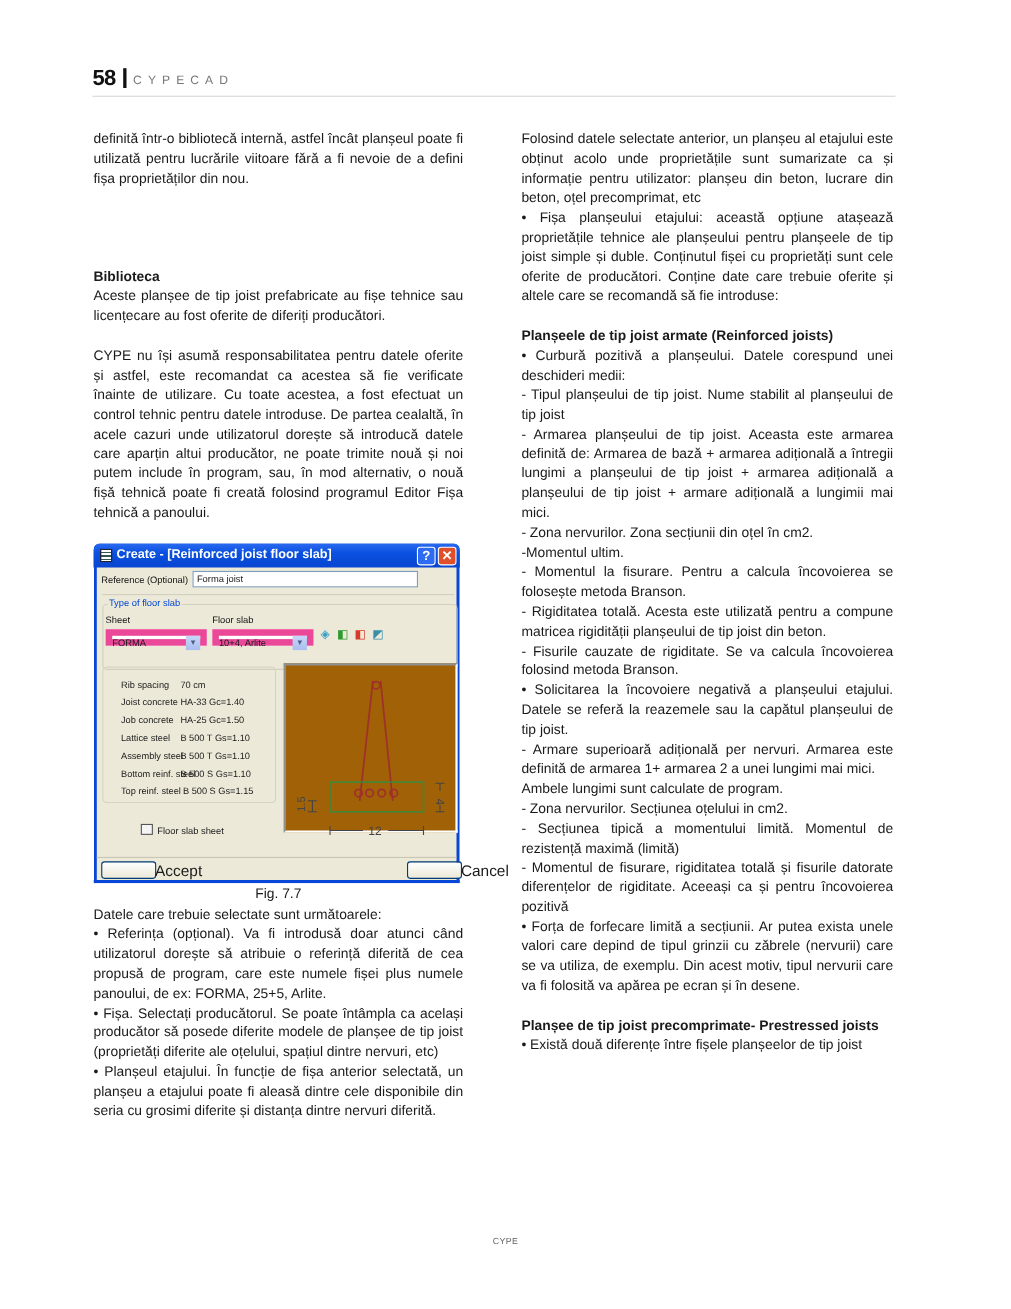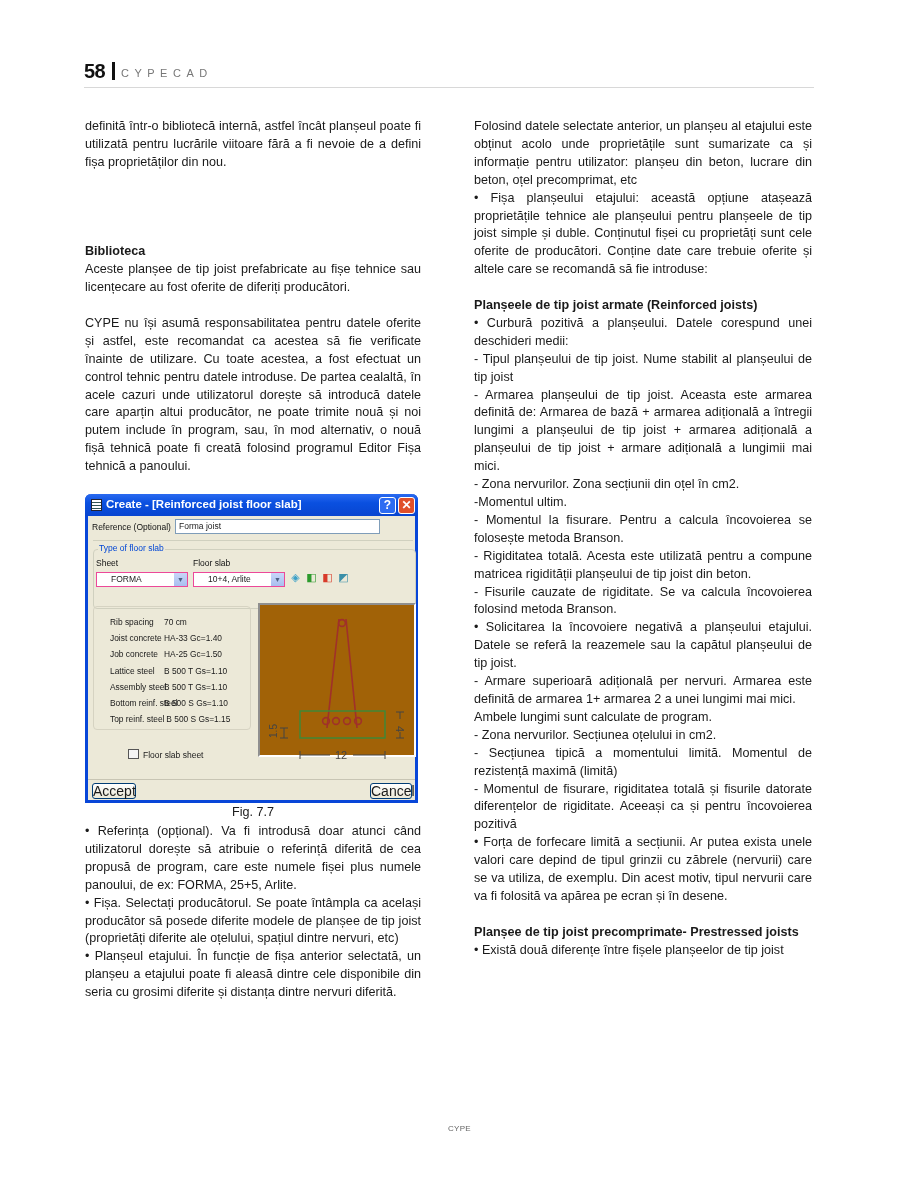--- a/index.html
+++ b/index.html
@@ -25,34 +25,34 @@
   .tb-title { position: absolute; left: 21px; top: 4px; font-size: 11.5px; font-weight: bold; color: #fff; white-space: nowrap; }
   .tb-btn { position: absolute; top: 3px; width: 17px; height: 17px; border: 1px solid #fff; border-radius: 3px; color: #fff; font-size: 12px; font-weight: bold; text-align: center; line-height: 15px; }
   .tb-help { left: 294px; background: #2d6cf2; }
   .tb-close { left: 313px; background: #e0502a; }
 
   .dlg-label { position: absolute; font-size: 8.5px; color: #111; white-space: nowrap; }
   .ref-input { position: absolute; left: 87px; top: 25px; width: 205px; height: 15px; background: #fff; border: 1px solid #7f9db9; font-size: 8.5px; padding: 1px 3px; }
   .sep { position: absolute; left: 5px; top: 46px; width: 320px; height: 1px; background: #d0d0bf; }
   .group { position: absolute; left: 5px; top: 55px; width: 323px; height: 60px; border: 1px solid #d0d0bf; border-radius: 4px; }
   .group-title { position: absolute; left: 4px; top: -7px; font-size: 8.5px; color: #0046d5; background: #ece9d8; padding: 0 1px; }
-  .select { position: absolute; height: 15px; background: #fff; border: 1px solid #ec4899; font-size: 8.5px; padding: 1px 14px; }
+  .select { position: absolute; height: 15px; background: #fff; border: 6px solid #ec4899; font-size: 8.5px; padding: 1px 0; }
   .select .arrow { position: absolute; right: 0; top: 0; width: 13px; height: 13px; background: linear-gradient(#c8d6f8, #a9bff0); color: #4d6185; font-size: 7px; text-align: center; line-height: 13px; }
   .tool-icon { position: absolute; top: 77px; width: 13px; height: 13px; font-size: 11px; line-height: 13px; text-align: center; }
 
   .props { position: absolute; left: 5px; top: 112px; width: 158px; height: 124px; border: 1px solid #d6d3c2; border-radius: 4px; }
   .prop-row { position: absolute; left: 6px; font-size: 8.4px; white-space: nowrap; }
   .prop-row .k { display: inline-block; width: 70px; padding-left: 16px; }
   .sheet-link { position: absolute; left: 40px; top: 255px; font-size: 8.5px; white-space: nowrap; }
   .sheet-link .ic { display: inline-block; width: 11px; height: 10px; border: 1px solid #555; background: #f4f4f4; margin-right: 4px; vertical-align: -1px; }
 
   .preview { position: absolute; left: 170px; top: 109px; width: 158px; height: 154px; background: #a16207; border: 2px solid; border-color: #8f8f8f #ffffff #ffffff #8f8f8f; }
 
   .dlg-hline { position: absolute; left: 0; top: 285px; width: 327px; height: 1px; background: #c8c5b4; }
-  .btn { position: absolute; top: 289px; height: 16px; background: linear-gradient(#ffffff, #ece9d8); border: 1px solid #003c74; border-radius: 3px; font-size: 14px; text-align: right; line-height: 14px; }
+  .btn { position: absolute; top: 289px; height: 16px; background: linear-gradient(#ffffff, #ece9d8); border: 1px solid #003c74; border-radius: 3px; font-size: 14px; text-align: right; line-height: 14px; padding-left: 48px; }
   .btn-accept { left: 4px; width: 44px; }
   .btn-cancel { left: 282px; width: 42px; }
 
   .caption { position: absolute; left: 85px; top: 805px; width: 336px; text-align: center; font-size: 12.6px; }
 
   .footer { position: absolute; left: 0; top: 1124px; width: 919px; text-align: center; font-size: 8px; color: #666; letter-spacing: 0.3px; }
 </style>
 </head>
 <body>
 
@@ -149,20 +149,21 @@
   </div>
 
   <div class="dlg-hline"></div>
   <div class="btn btn-accept">Accept</div>
   <div class="btn btn-cancel">Cancel</div>
 </div>
 
 <div class="caption">Fig. 7.7</div>
 
 <div class="col" style="left:85px; top:823px; width:336px;">
+  <p>Datele care trebuie selectate sunt următoarele:</p>
   <p>• Referința (opțional). Va fi introdusă doar atunci când utilizatorul dorește să atribuie o referință diferită de cea propusă de program, care este numele fișei plus numele panoului, de ex: FORMA, 25+5, Arlite.</p>
   <p>• Fișa. Selectați producătorul. Se poate întâmpla ca același producător să posede diferite modele de planșee de tip joist (proprietăți diferite ale oțelului, spațiul dintre nervuri, etc)</p>
   <p>• Planșeul etajului. În funcție de fișa anterior selectată, un planșeu a etajului poate fi aleasă dintre cele disponibile din seria cu grosimi diferite și distanța dintre nervuri diferită.</p>
 </div>
 
 <div class="col col-right">
   <p>Folosind datele selectate anterior, un planșeu al etajului este obținut acolo unde proprietățile sunt sumarizate ca și informație pentru utilizator: planșeu din beton, lucrare din beton, oțel precomprimat, etc</p>
   <p>• Fișa planșeului etajului: această opțiune atașează proprietățile tehnice ale planșeului pentru planșeele de tip joist simple și duble. Conținutul fișei cu proprietăți sunt cele oferite de producători. Conține date care trebuie oferite și altele care se recomandă să fie introduse:</p>
   <div class="gap"></div>
   <p class="bold">Planșeele de tip joist armate (Reinforced joists)</p>

